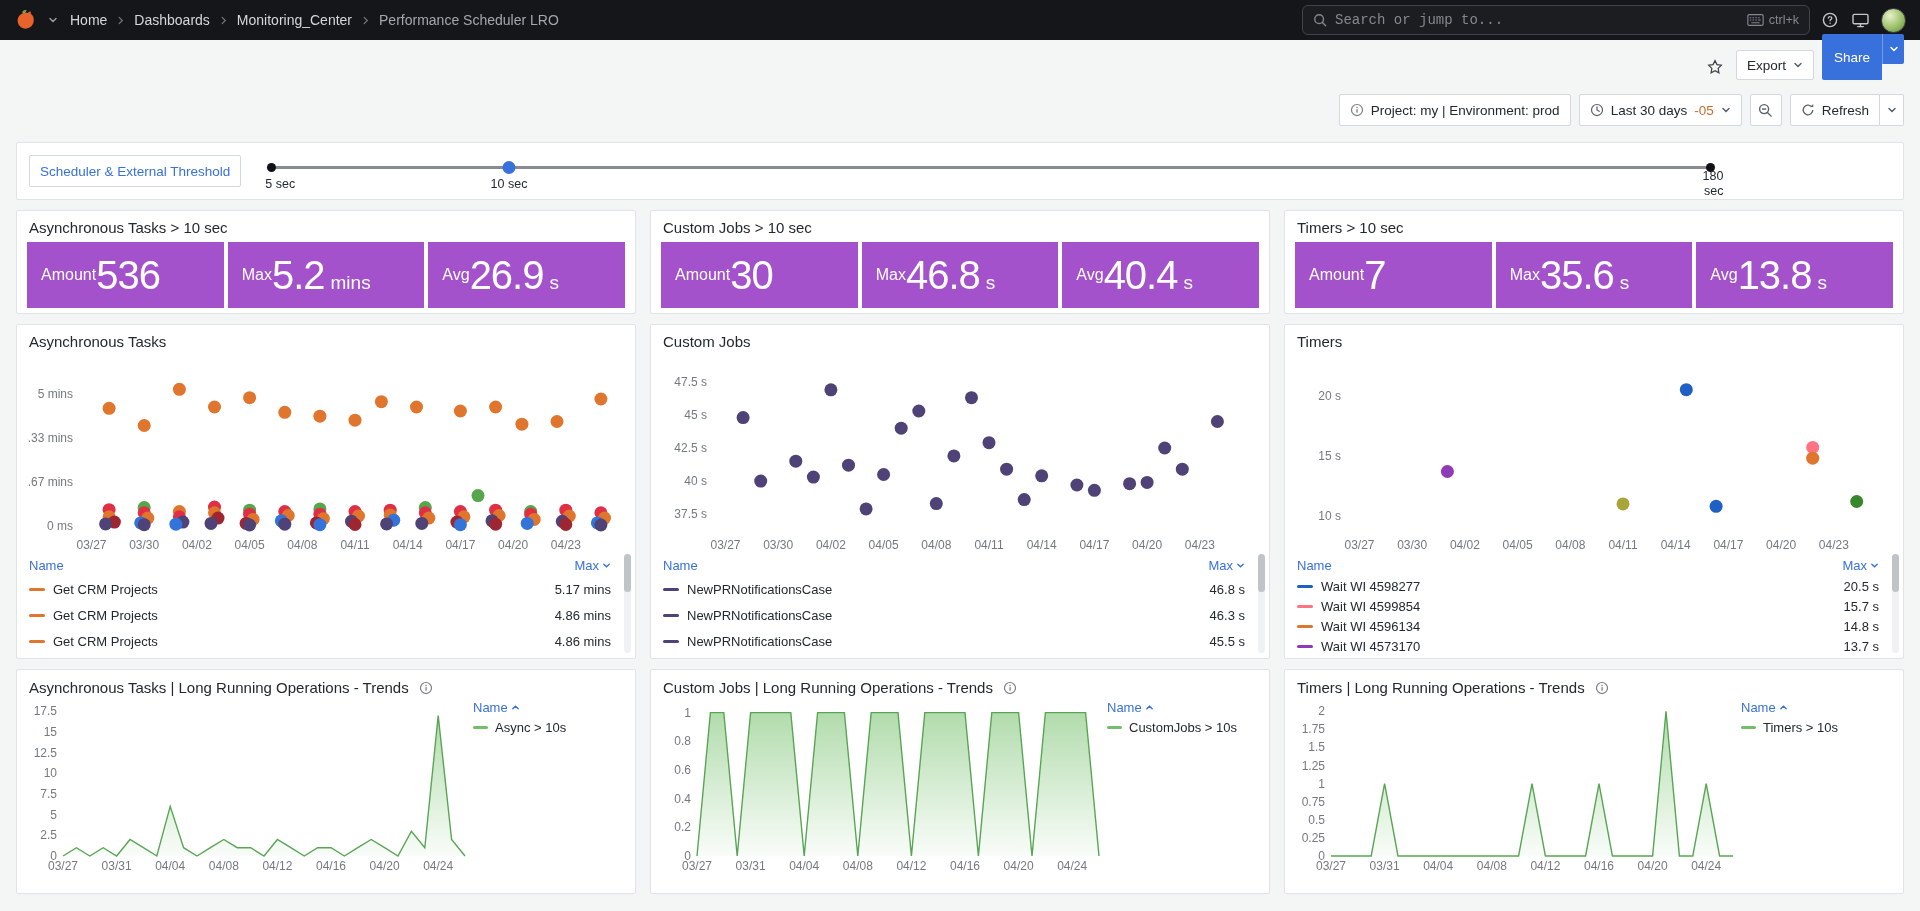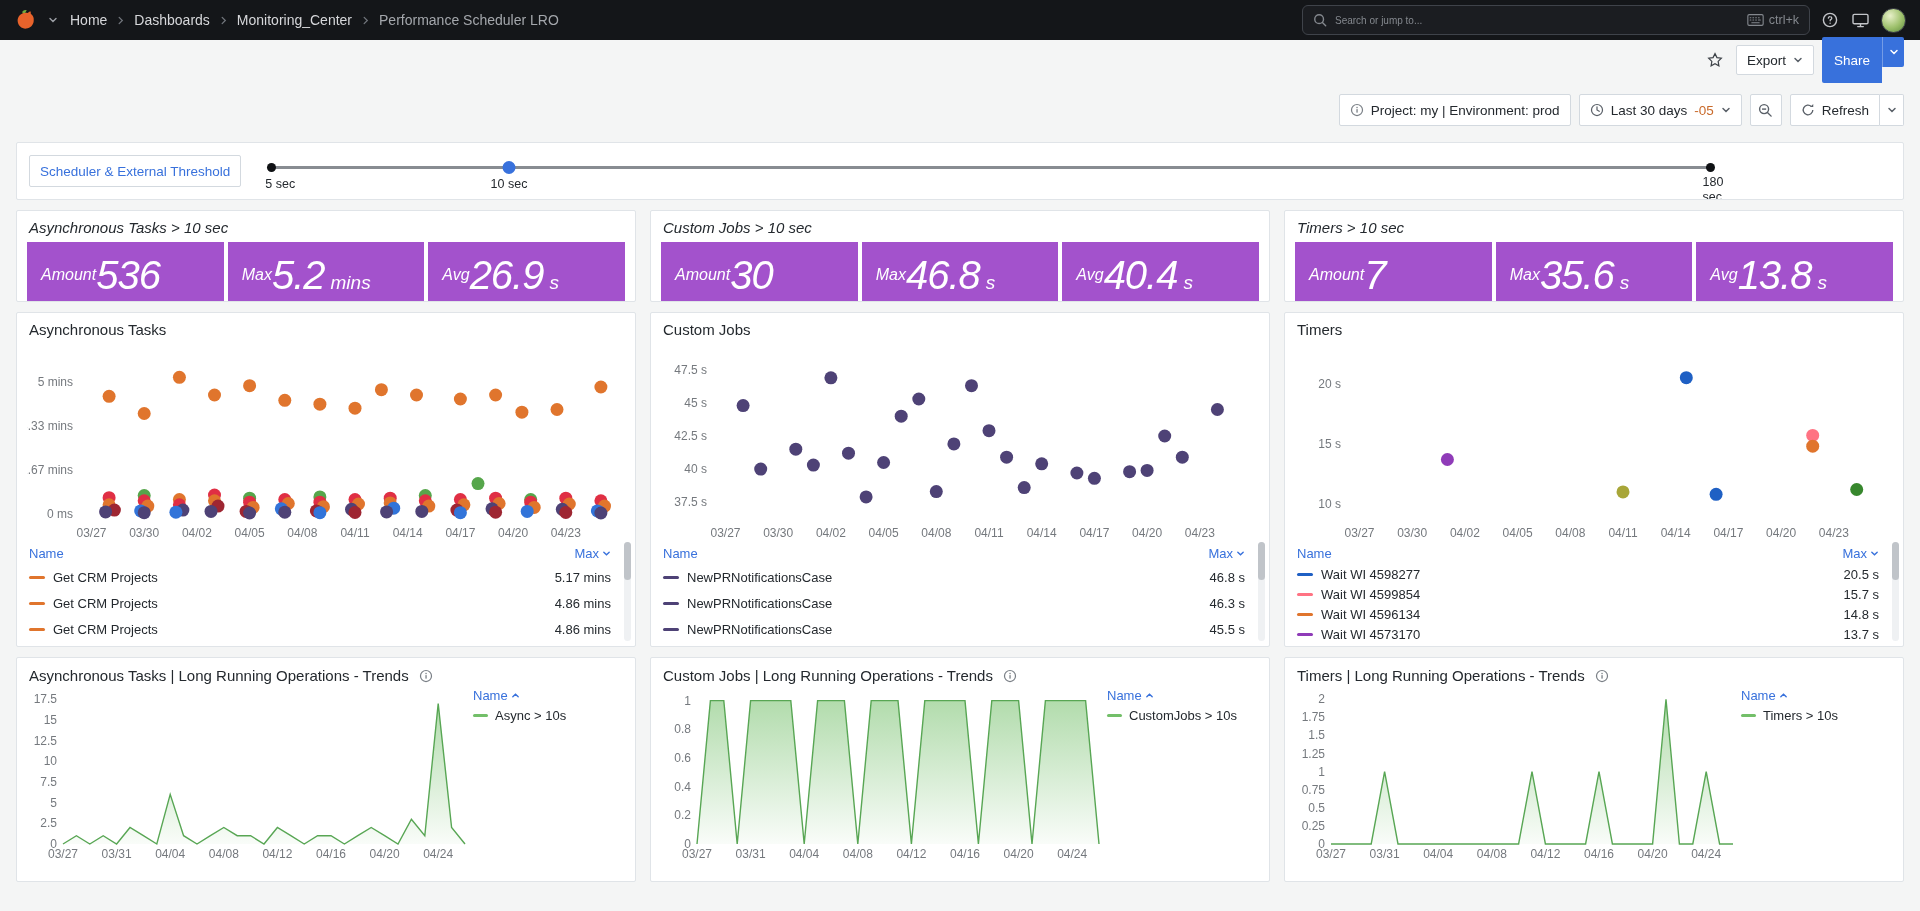--- a/index.html
+++ b/index.html
@@ -9,29 +9,29 @@
 
   
   .topnav { background:#141619; height:40px; display:flex; align-items:center; gap:10px; padding:0 14px; }
   .logo { display:flex; }
   .crumbs { display:flex; align-items:center; gap:9px; }
   .crumb { font-size:14px; color:#D6D7DA; text-decoration:none; cursor:pointer; }
   .crumb.current { color:#A4A7AC; cursor:default; }
   .sep { display:flex; }
   .search { margin-left:auto; width:508px; height:30px; background:#1B1D21; border:1px solid #3F434A;
             border-radius:6px; display:flex; align-items:center; gap:8px; padding:0 10px; color:#84888E; }
-  .search input { flex:1; background:transparent; border:none; outline:none; color:#C9CBCE; font-size:10px; font-family:Liberation Sans, sans-serif; }
+  .search input { flex:1; background:transparent; border:none; outline:none; color:#C9CBCE; font-size:14px; font-family:Liberation Mono, monospace; }
   .search input::placeholder { color:#84888E; }
   .kbd { display:flex; align-items:center; gap:5px; font-size:12.5px; color:#84888E; }
   .nav-icon { color:#C3C5C9; display:flex; background:none; border:none; padding:2px; }
   .avatar { width:25px; height:25px; border-radius:50%; border:1px solid #3E4249; display:inline-block;
             background: radial-gradient(circle at 35% 30%, #E8F0C9, #9DC06B 55%, #5B8A3C); }
 
   
-  .subnav { height:40px; display:flex; align-items:center; justify-content:flex-end; gap:8px; padding:0 16px; }
+  .subnav { height:40px; display:flex; align-items:flex-end; justify-content:flex-end; gap:8px; padding:0 16px; }
   .icon-btn { background:none; border:none; color:#3D4248; display:flex; padding:4px; }
   .btn { height:32px; background:#FFF; border:1px solid #D3D9DF; border-radius:2px; display:inline-flex;
          align-items:center; gap:7px; padding:0 10px; font-size:13.5px; color:#24292E; }
   .btn svg { color:#5A6068; }
   .subnav .btn { height:30px; }
   .share-group { display:flex; }
   .share-main { background:var(--accent,#3871DC); color:#FFF; border:none; height:46px; padding:0 12px;
                 font-size:13.5px; border-radius:2px 0 0 2px; display:flex; align-items:center; }
   .share-caret { background:var(--accent,#3871DC); color:#FFF; border:none; border-left:1px solid rgba(255,255,255,.3);
                  width:22px; height:30px; border-radius:0 2px 2px 0; display:flex; align-items:center; justify-content:center; }
@@ -56,24 +56,24 @@
   .threshold-btn { color:var(--accent,#3871DC); font-weight:500; }
   .slider { flex:1; position:relative; height:50px; margin-left:28px; margin-right:178px; }
   .track { position:absolute; left:0; right:0; top:20px; height:3px; background:#888C92; border-radius:2px; }
   .dot { position:absolute; width:9px; height:9px; background:#0F1114; border-radius:50%; top:17px; }
   .dot.start { left:-2px; } .dot.end { right:-2px; }
   .handle { position:absolute; width:13px; height:13px; border-radius:50%; background:var(--accent,#3871DC);
             top:15px; transform:translateX(-50%); }
   .s-label { position:absolute; top:31px; font-size:12.5px; color:#24292E; white-space:nowrap; }
   .s-min { left:-4px; }
   .s-val { transform:translateX(-50%); }
-  .s-max { right:0; transform:translateX(50%); text-align:left; line-height:1.2; top:29px; }
+  .s-max { right:0; transform:translateX(50%); text-align:right; line-height:1.2; top:23px; }
 
   
-  .stat-panel { height:92px;font-style:italic; }
+  .stat-panel { height:104px; }
   .stat-strip { display:flex; gap:4px; margin-top:2px; }
   .stat-box { flex:1; height:66px; background:var(--stat-bg,#A352CC); color:#FFF; display:flex;
               align-items:center; justify-content:flex-start; padding:0 14px; }
   .stat-label { font-size:16px; }
   .stat-value { font-size:40px; font-weight:500; letter-spacing:-1px; display:flex; align-items:baseline; }
   .stat-unit { font-size:19px; margin-left:6px; letter-spacing:0; }
   .stat-unit:empty { display:none; }
 
   
   .scatter-panel { height:335px; }

